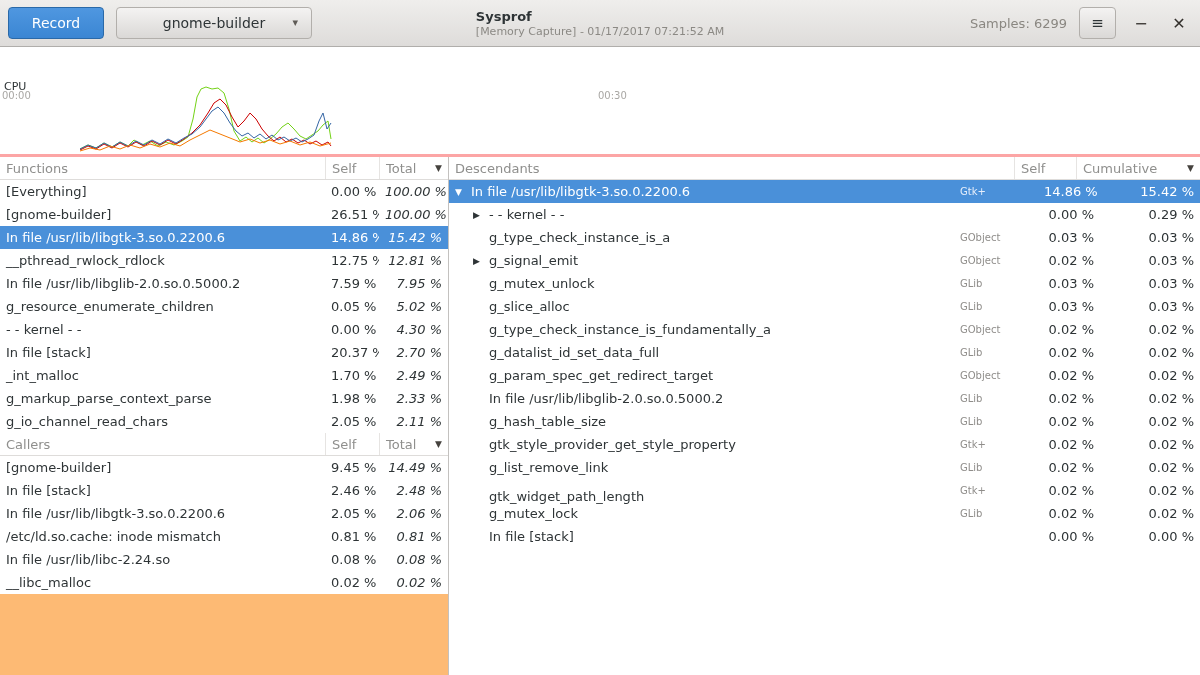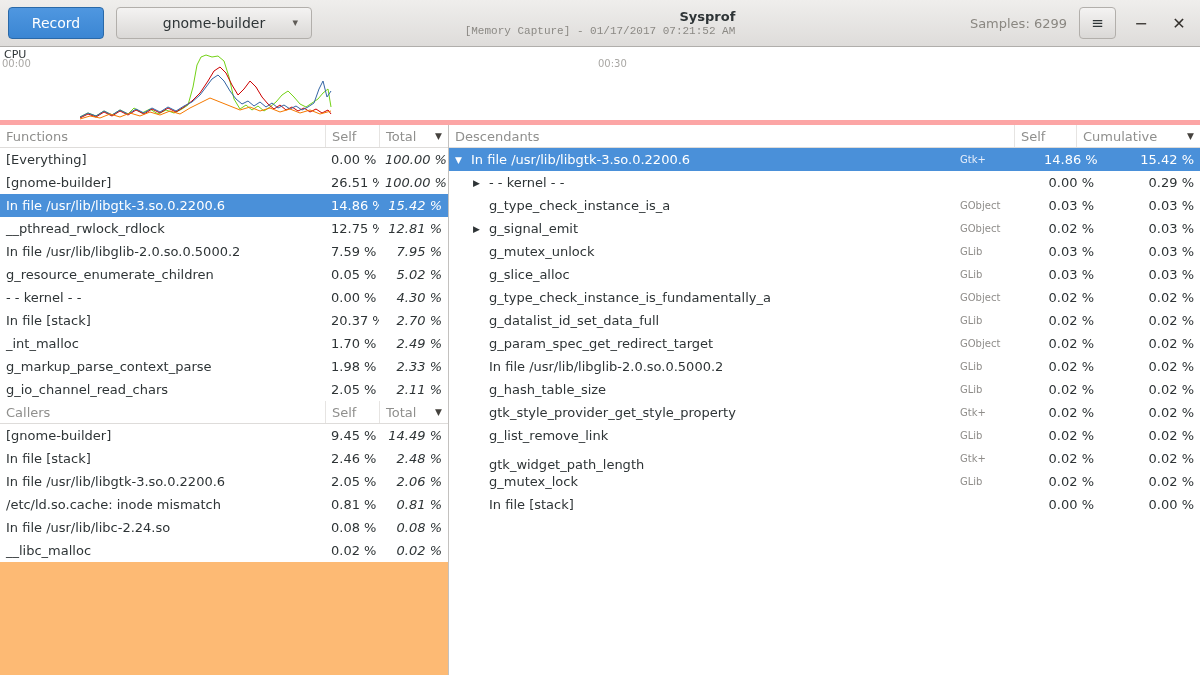--- a/index.html
+++ b/index.html
@@ -5,30 +5,30 @@
   * { margin:0; padding:0; box-sizing:border-box; }
   html,body { width:1200px; height:675px; }
   body { font-family:"DejaVu Sans","Liberation Sans",sans-serif; font-size:13px; color:#2e3436; background:#fff; overflow:hidden; }
   .window { width:1200px; height:675px; display:flex; flex-direction:column; background:#fff; }
 
   
   .headerbar { flex:0 0 47px; height:47px; background:linear-gradient(to bottom,#efeeec,#dedcda); border-bottom:1px solid #b0aeab; display:flex; align-items:center; padding:0 8px; position:relative; }
   .record-btn { height:32px; min-width:96px; border-radius:4px; border:1px solid #2a69a8; background:linear-gradient(to bottom,#4f97e0,#3b86d3); color:#fff; font-size:14px; font-family:inherit; cursor:pointer; }
   .process-btn { height:32px; width:196px; margin-left:12px; border-radius:4px; border:1px solid #b2afab; background:linear-gradient(to bottom,#f4f3f2,#dad8d6); color:#2e3436; position:relative; font-size:14px; font-family:inherit; cursor:pointer; }
   .process-btn .chev { position:absolute; right:13px; top:8px; color:#5f5b56; font-size:11px; }
-  .title-block { position:absolute; left:50%; transform:translateX(-50%); text-align:right; pointer-events:none; }
+  .title-block { position:absolute; left:50%; transform:translateX(-50%); text-align:left; pointer-events:none; }
   .title { font-weight:bold; font-size:13px; color:#2e3436; }
-  .subtitle { font-size:11px; color:#8b8984; margin-top:1px;font-family:Liberation Mono, monospace; }
+  .subtitle { font-size:11px; color:#8b8984; margin-top:1px; }
   .header-right { margin-left:auto; display:flex; align-items:center; gap:12px; }
   .samples { color:#8a8781; font-size:13px; }
   .menu-btn { width:37px; height:32px; border-radius:4px; border:1px solid #b2afab; background:linear-gradient(to bottom,#f4f3f2,#dad8d6); font-size:15px; color:#2e3436; font-family:inherit; cursor:pointer; }
   .win-btn { border:none; background:transparent; font-size:16px; color:#34312d; width:26px; height:32px; cursor:pointer; font-family:inherit; }
 
   
-  .cpu-area { flex:0 0 78px; height:78px; position:relative; background:#fff; border-bottom:5px solid #fca5a5; }
+  .cpu-area { flex:0 0 78px; height:78px; position:relative; background:#fff; border-bottom:3px solid #fca5a5;margin-top:32px; }
   #cpu-svg { position:absolute; left:0; top:0; width:1200px; height:78px; }
   .cpu-label { position:absolute; left:4px; top:1px; font-size:11px; color:#2e3436; }
   .time { position:absolute; top:11px; font-size:10px; color:#a9a7a4; }
   .t0 { left:2px; } .t30 { left:598px; }
 
   
   .main { flex:1; display:flex; min-height:0; }
   .left-pane { flex:0 0 449px; width:449px; border-right:1px solid #c3c1bf; display:flex; flex-direction:column; background:#fdba74; }
   .right-pane { flex:1; display:flex; flex-direction:column; background:#fff; }
 

